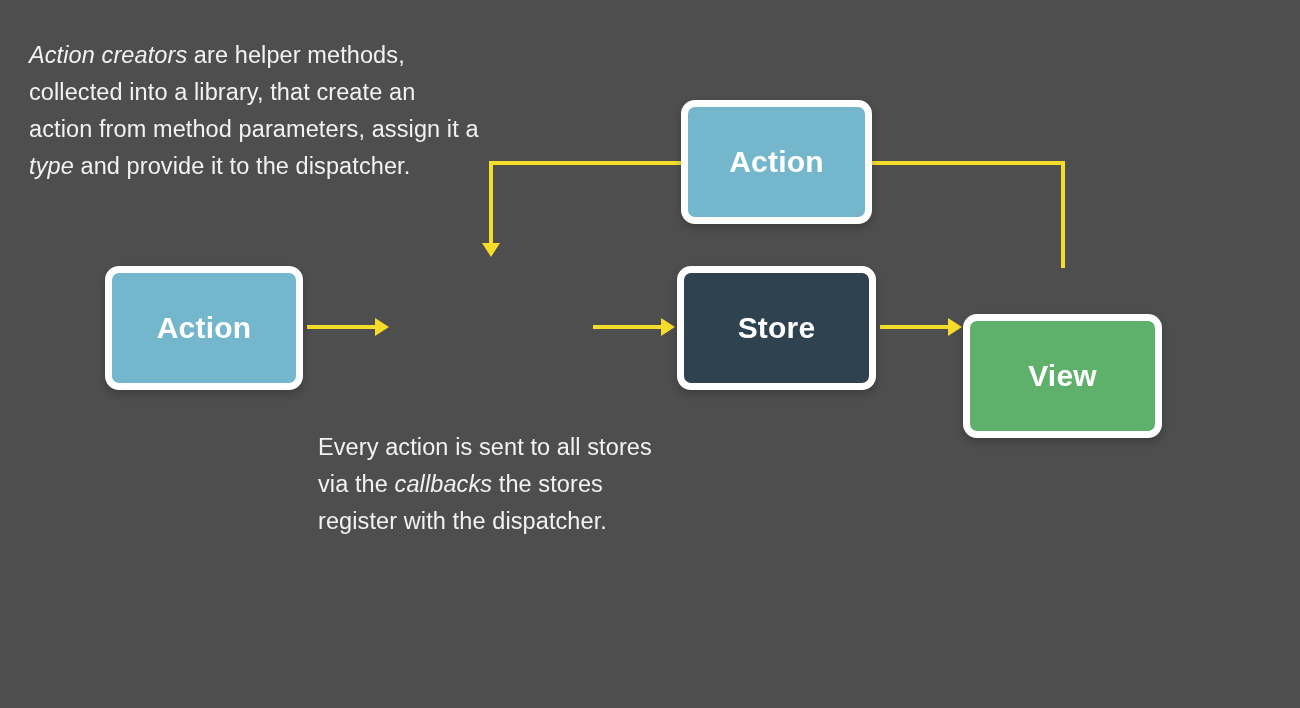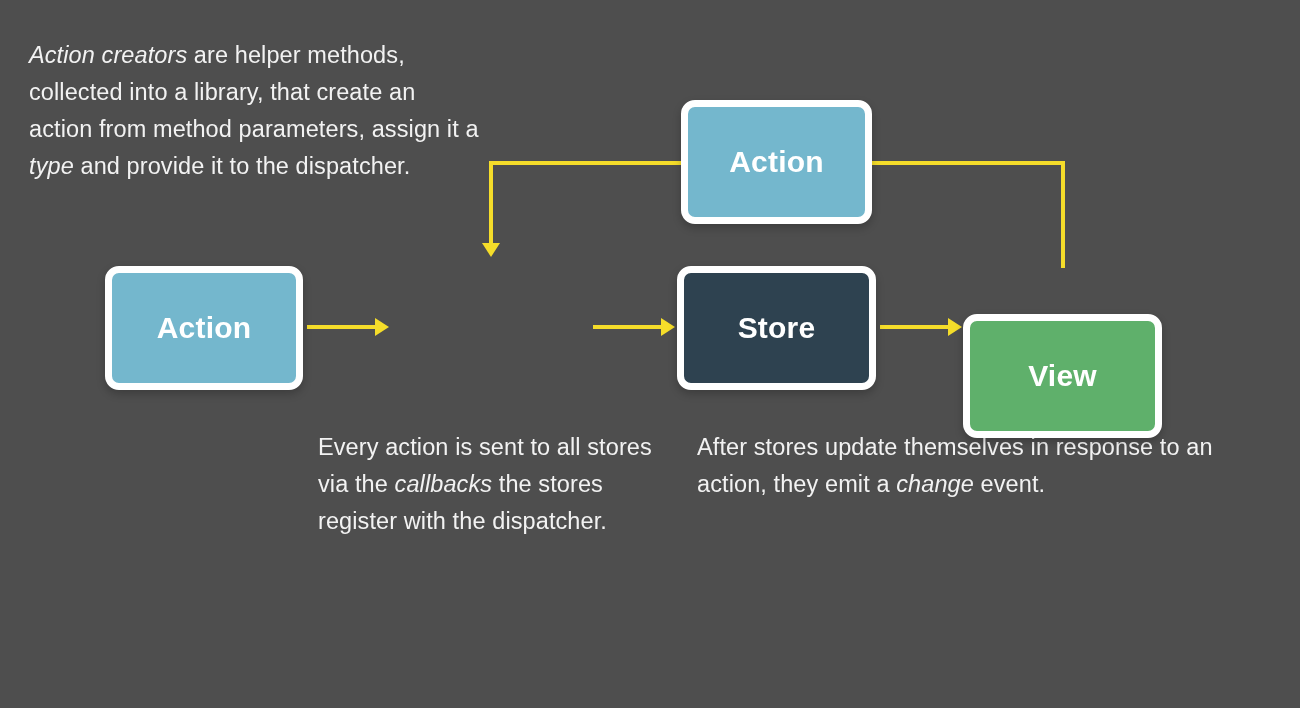--- a/index.html
+++ b/index.html
@@ -130,16 +130,15 @@
   </div>
 
   <div class="node" id="node-view">
     <span class="node-label">View</span>
   </div>
 
   <div class="para" id="text-action-creators"><em>Action creators</em> are helper methods, collected into a library, that create an action from method parameters, assign it a <em>type</em> and provide it to the dispatcher.</div>
 
   <div class="para" id="text-dispatcher-note">Every action is sent to all stores via the <em>callbacks</em> the stores register with the dispatcher.</div>
 
-  <div class="para" id="text-store-note">After stores update themselves in response to an action, they emit a <em>change</em> event.</div>
 
 
 </div>
 
 </body></html>

